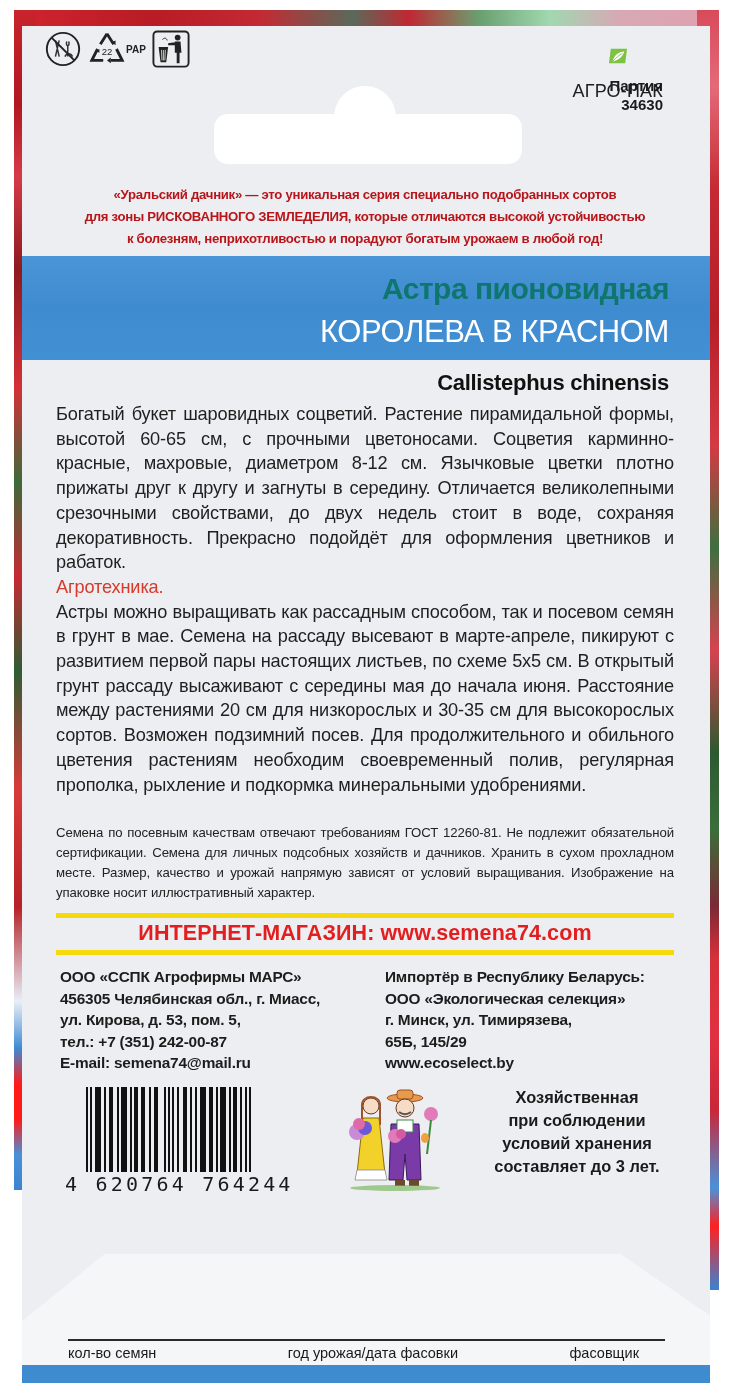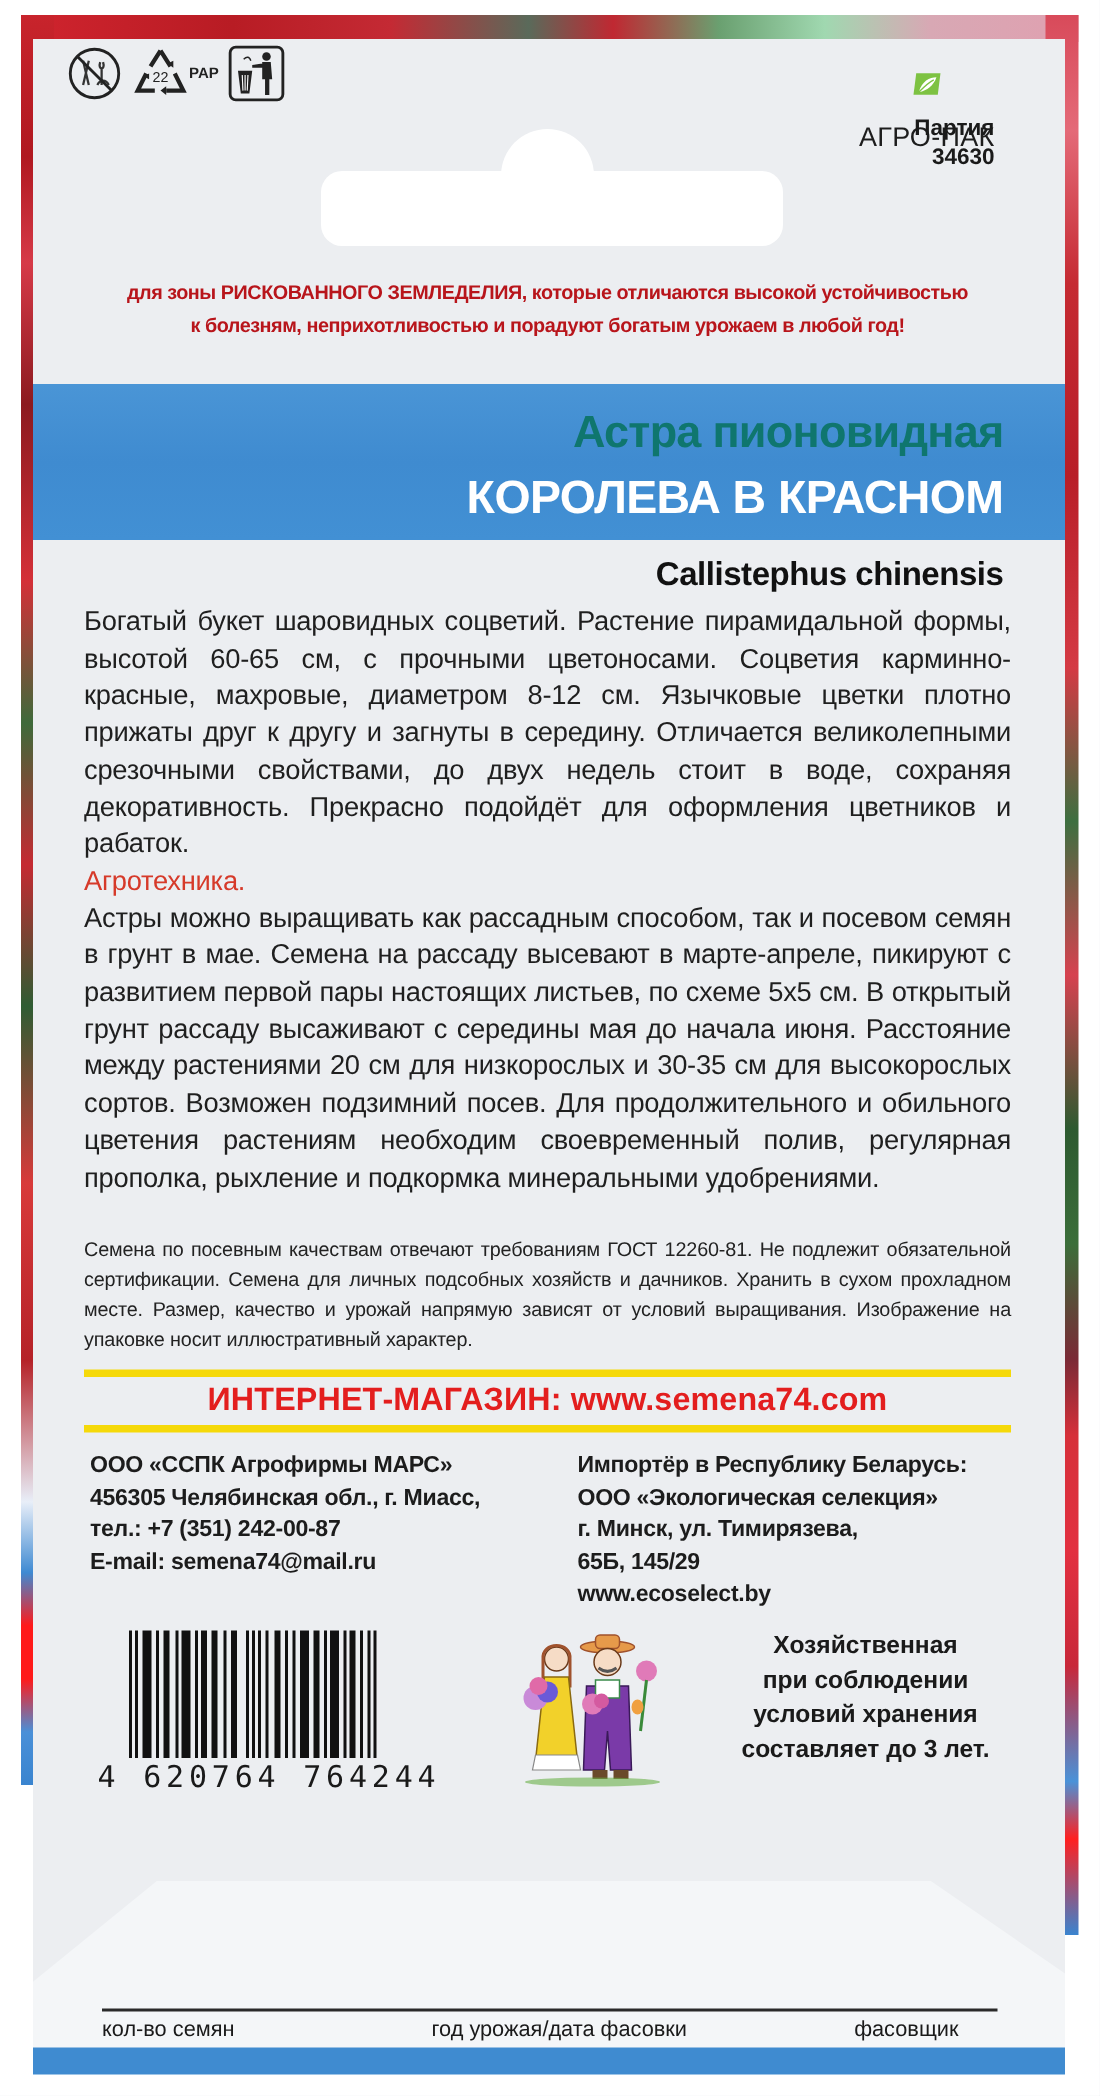--- a/index.html
+++ b/index.html
@@ -29,21 +29,21 @@
   .brand-leaf { width: 22px; height: 18px; }
   .brand-name { font-size: 18px; color: #1d1d1d; letter-spacing: 0.2px; }
   .batch { position: absolute; right: 70px; top: 76px; text-align: right; font-weight: bold; font-size: 15px; color: #1a1a1a; line-height: 19px; }
 
   .series-text { position: absolute; left: 40px; top: 184px; width: 650px; text-align: center; color: #b8151b; font-weight: bold; font-size: 13.2px; line-height: 22px; letter-spacing: -0.3px; }
 
   
   .title-band { position: absolute; left: 22px; top: 256px; width: 688px; height: 104px;
     background: linear-gradient(180deg, #4a95d6 0%, #3f8bd0 50%, #4290d4 100%); }
   .title-line1 { position: absolute; right: 64px; top: 272px; color: #0f766e; font-weight: bold; font-size: 30px; letter-spacing: -0.5px; }
-  .title-line2 { position: absolute; right: 64px; top: 314px; color: #ffffff; font-weight: bold; font-size: 31px; letter-spacing: -0.4px; }
+  .title-line2 { position: absolute; right: 64px; top: 314px; color: #ffffff; font-weight: normal; font-size: 31px; letter-spacing: -0.4px; }
   .latin { position: absolute; right: 64px; top: 370px; color: #111; font-weight: bold; font-size: 22px; letter-spacing: -0.3px; }
 
   .desc { position: absolute; left: 56px; top: 402px; width: 618px; font-size: 18.2px; line-height: 24.7px; color: #1f1f1f; text-align: justify; letter-spacing: -0.15px; }
   .agro-title { color: #d63a2a; }
   .legal { position: absolute; left: 56px; top: 823px; width: 618px; font-size: 13.2px; line-height: 20px; color: #222; text-align: justify; letter-spacing: -0.1px; }
 
   .shop-rule { position: absolute; left: 56px; width: 618px; height: 5px; background: #f5d90a; }
   .shop { position: absolute; left: 56px; top: 921px; width: 618px; text-align: center; color: #e31e1e; font-weight: bold; font-size: 21.5px; letter-spacing: 0.1px; }
 
   .addr { position: absolute; font-weight: bold; font-size: 15.4px; line-height: 21.6px; color: #1c1c1c; letter-spacing: -0.2px; }
@@ -110,20 +110,21 @@
     <path d="M6 16 C10 12,13 9,17 7" fill="none" stroke="#7dc242" stroke-width="1"></path>
   </svg>
   <span class="brand-name">АГРО-ПАК</span>
 </div>
 <div class="batch">
   <div>Партия</div>
   <div>34630</div>
 </div>
 
 <div class="series-text">
+  <div>«Уральский дачник» — это уникальная серия специально подобранных сортов</div>
   <div>для зоны РИСКОВАННОГО ЗЕМЛЕДЕЛИЯ, которые отличаются высокой устойчивостью</div>
   <div>к болезням, неприхотливостью и порадуют богатым урожаем в любой год!</div>
 </div>
 
 <div class="title-band"></div>
 <div class="title-line1">Астра пионовидная</div>
 <div class="title-line2">КОРОЛЕВА В КРАСНОМ</div>
 <div class="latin">Callistephus chinensis</div>
 
 <div class="desc">
@@ -134,20 +135,21 @@
 
 <div class="legal">Семена по посевным качествам отвечают требованиям ГОСТ 12260-81. Не подлежит обязательной сертификации. Семена для личных подсобных хозяйств и дачников. Хранить в сухом прохладном месте. Размер, качество и урожай напрямую зависят от условий выращивания. Изображение на упаковке носит иллюстративный характер.</div>
 
 <div class="shop-rule" style="top:913px;"></div>
 <div class="shop">ИНТЕРНЕТ-МАГАЗИН: www.semena74.com</div>
 <div class="shop-rule" style="top:950px;"></div>
 
 <div class="addr addr-left">
   <div>ООО «ССПК Агрофирмы МАРС»</div>
   <div>456305 Челябинская обл., г. Миасс,</div>
+  <div>ул. Кирова, д. 53, пом. 5,</div>
   <div>тел.: +7 (351) 242-00-87</div>
   <div>E-mail: semena74@mail.ru</div>
 </div>
 <div class="addr addr-right">
   <div>Импортёр в Республику Беларусь:</div>
   <div>ООО «Экологическая селекция»</div>
   <div>г. Минск, ул. Тимирязева,</div>
   <div>65Б, 145/29</div>
   <div>www.ecoselect.by</div>
 </div>

